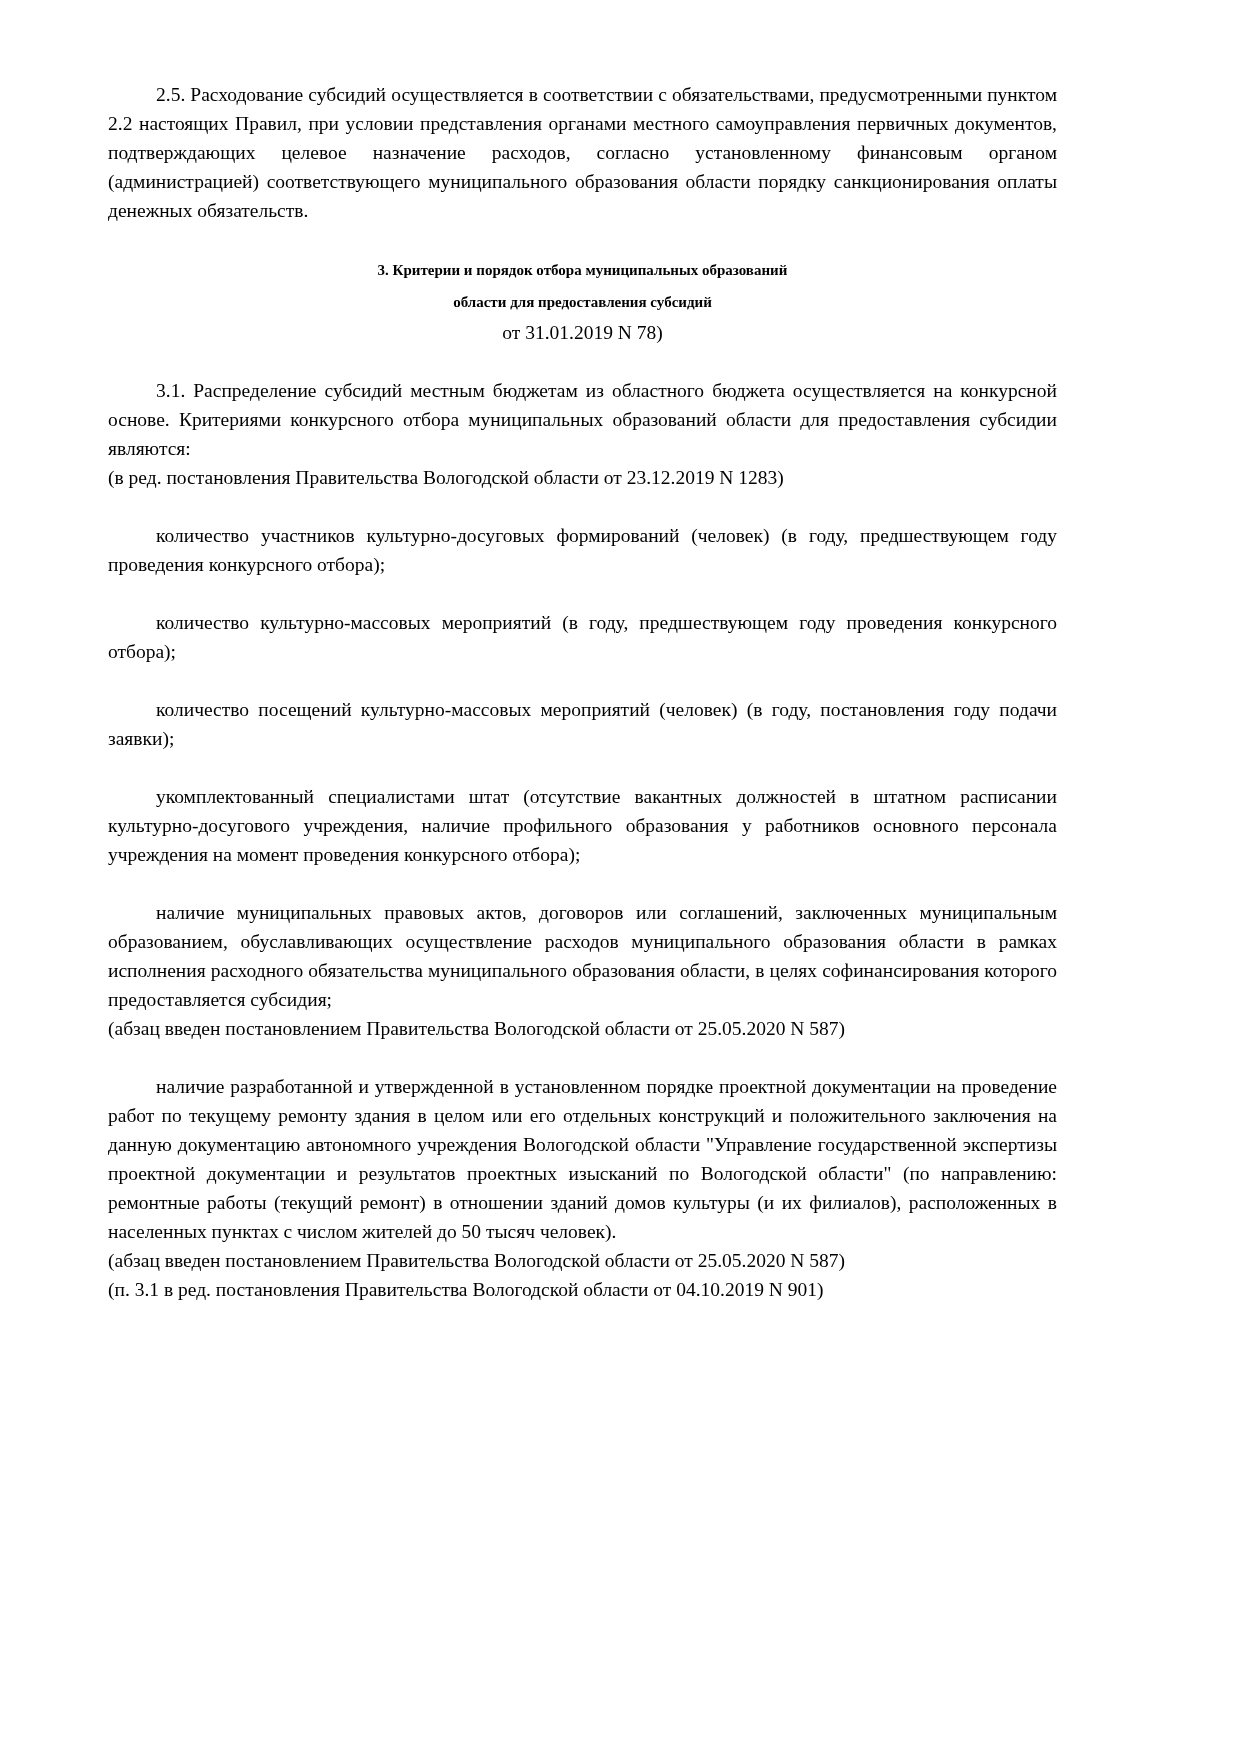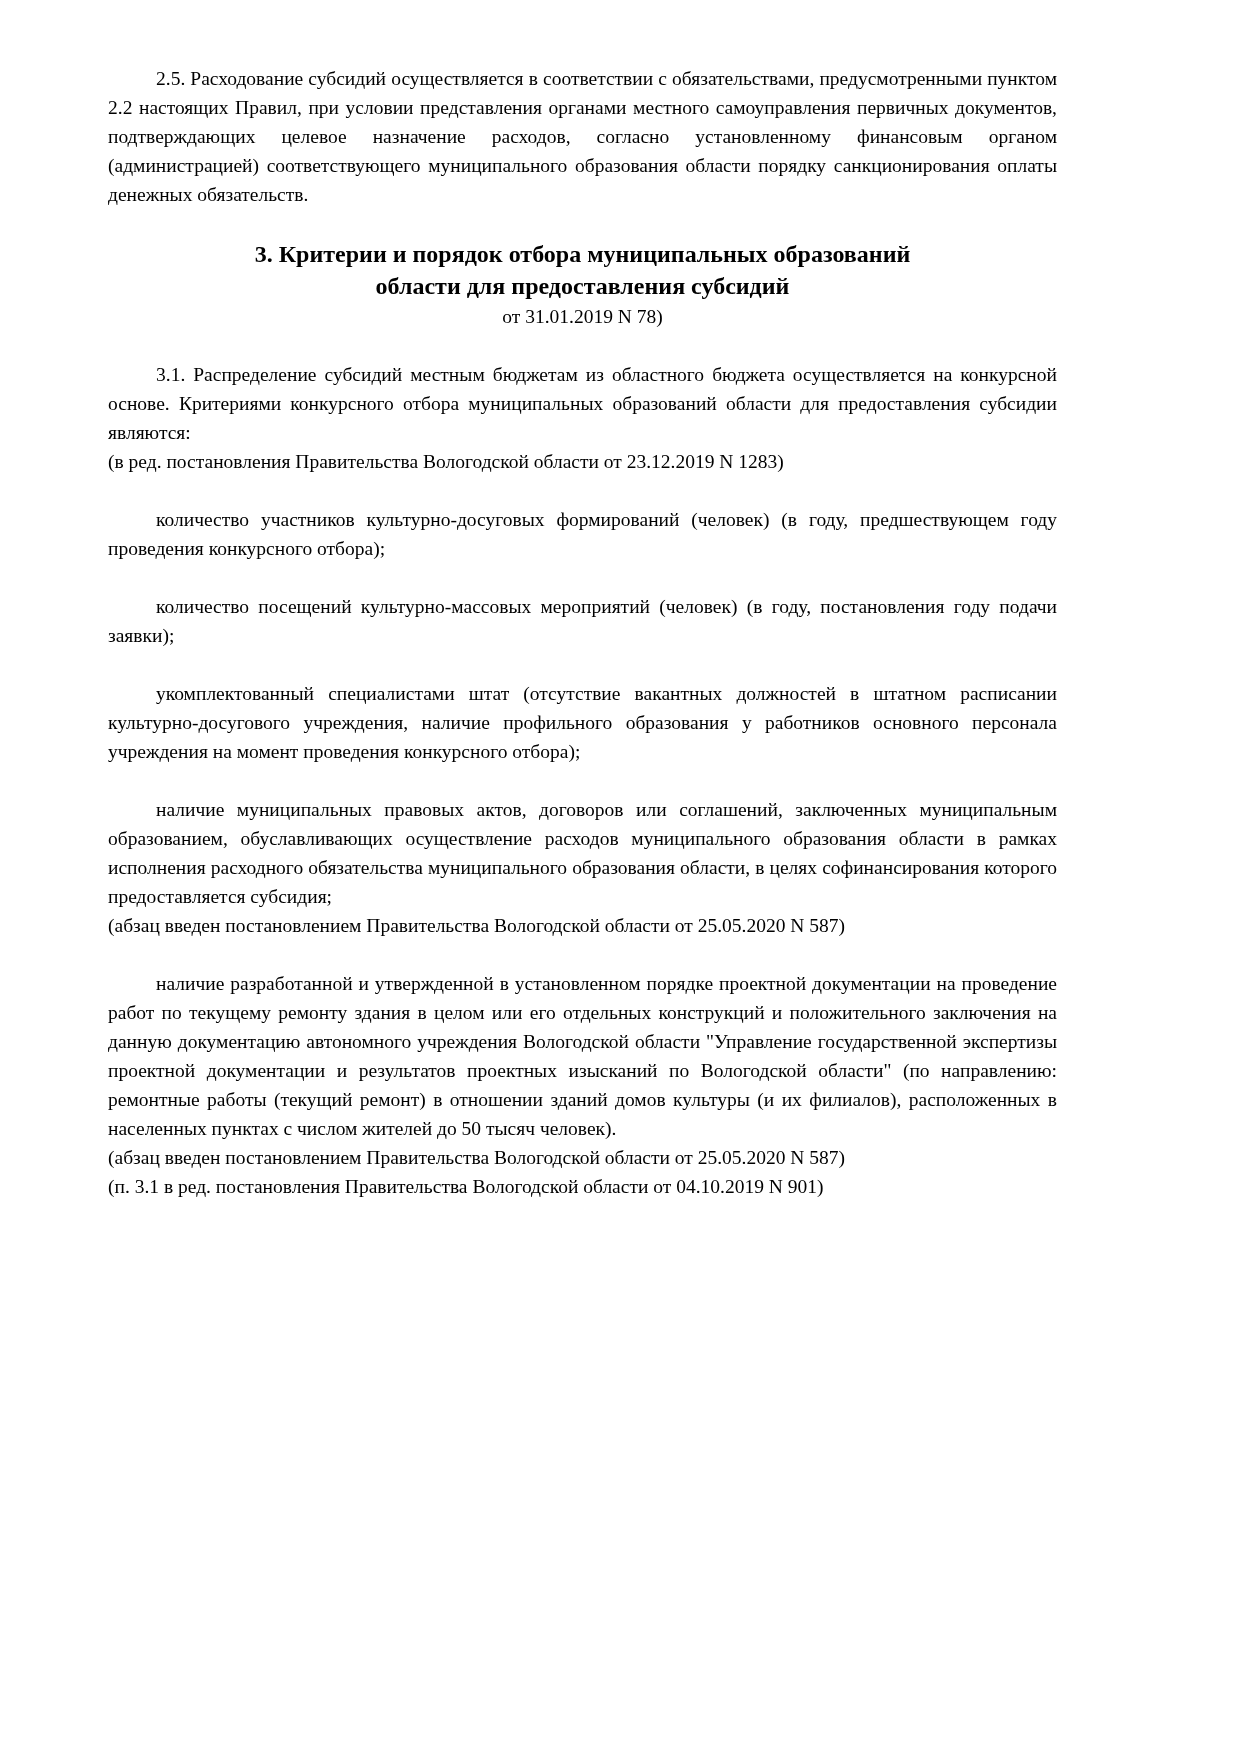--- a/index.html
+++ b/index.html
@@ -5,21 +5,21 @@
   html, body {
     margin: 0;
     padding: 0;
     background: #ffffff;
   }
   .page {
     width: 1240px;
     min-height: 1754px;
     background: #ffffff;
     box-sizing: border-box;
-    padding: 64px 183px 80px 108px;
+    padding: 80px 183px 80px 108px;
     font-family: "Liberation Serif", "DejaVu Serif", serif;
     font-size: 19.5px;
     line-height: 29px;
     color: #000000;
   }
   .para {
     margin: 0;
     text-align: justify;
     text-indent: 48px;
   }
@@ -32,21 +32,21 @@
     margin-bottom: 29px;
   }
   .center {
     text-align: center;
     text-indent: 0;
   }
   .bold {
     font-weight: bold;
   }
   .title {
-    font-size: 24px;
+    font-size: 15px;
     line-height: 32px;
   }
   .title-top {
     margin-top: 13px;
   }
 </style>
 </head>
 <body>
 
 <div class="page">
@@ -56,20 +56,21 @@
   <div class="center bold title title-top">3. Критерии и порядок отбора муниципальных образований</div>
   <div class="center bold title">области для предоставления субсидий</div>
   <div class="center spacer">от 31.01.2019 N 78)</div>
 
   <p class="para">3.1. Распределение субсидий местным бюджетам из областного бюджета осуществляется на конкурсной основе. Критериями конкурсного отбора муниципальных образований области для предоставления субсидии являются:</p>
   <p class="note spacer">(в ред. постановления Правительства Вологодской области от 23.12.2019 N 1283)</p>
 
 
   <p class="para spacer">количество участников культурно-досуговых формирований (человек) (в году, предшествующем году проведения конкурсного отбора);</p>
 
+  <p class="para spacer">количество культурно-массовых мероприятий (в году, предшествующем году проведения конкурсного отбора);</p>
 
   <p class="para spacer">количество посещений культурно-массовых мероприятий (человек) (в году, постановления году подачи заявки);</p>
 
   <p class="para spacer">укомплектованный специалистами штат (отсутствие вакантных должностей в штатном расписании культурно-досугового учреждения, наличие профильного образования у работников основного персонала учреждения на момент проведения конкурсного отбора);</p>
 
 
   <p class="para">наличие муниципальных правовых актов, договоров или соглашений, заключенных муниципальным образованием, обуславливающих осуществление расходов муниципального образования области в рамках исполнения расходного обязательства муниципального образования области, в целях софинансирования которого предоставляется субсидия;</p>
   <p class="note spacer">(абзац введен постановлением Правительства Вологодской области от 25.05.2020 N 587)</p>
 
   <p class="para">наличие разработанной и утвержденной в установленном порядке проектной документации на проведение работ по текущему ремонту здания в целом или его отдельных конструкций и положительного заключения на данную документацию автономного учреждения Вологодской области "Управление государственной экспертизы проектной документации и результатов проектных изысканий по Вологодской области" (по направлению: ремонтные работы (текущий ремонт) в отношении зданий домов культуры (и их филиалов), расположенных в населенных пунктах с числом жителей до 50 тысяч человек).</p>

